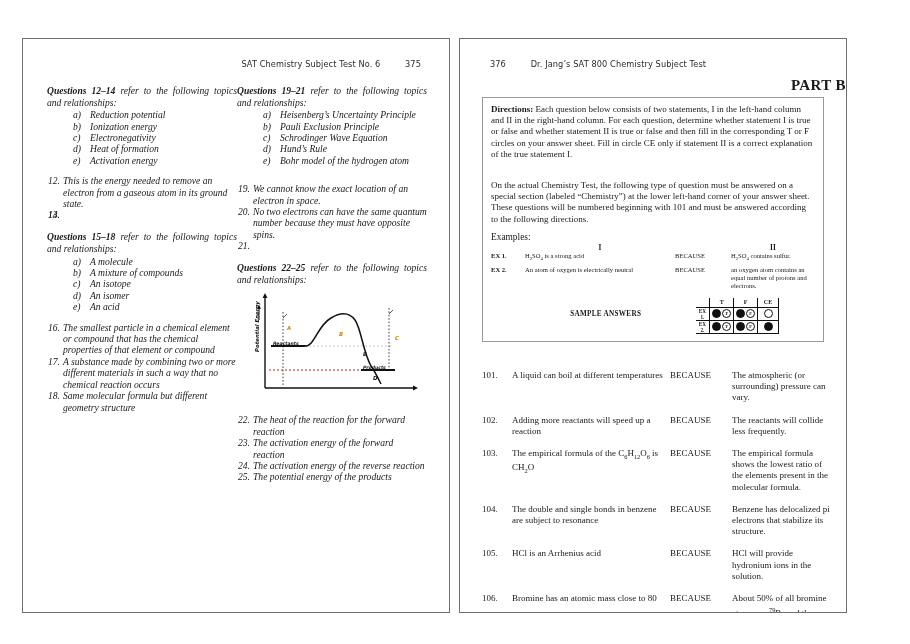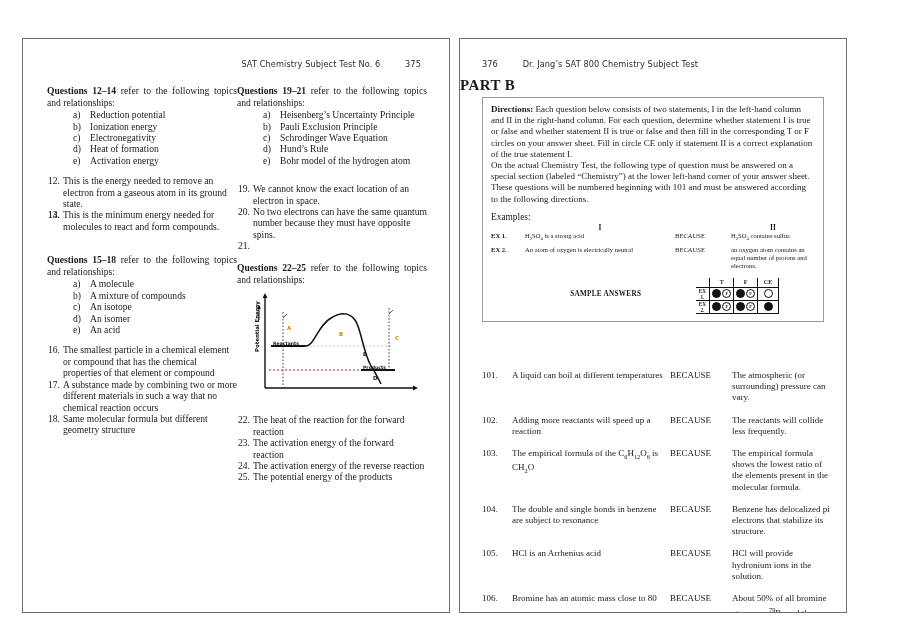--- a/index.html
+++ b/index.html
@@ -19,31 +19,32 @@
   }
   .page-left{left:22px;width:428px;}
   .page-right{left:459px;width:388px;}
 
   
   .runhead{
     position:absolute;top:20px;
     font-family:"DejaVu Sans", sans-serif;
     font-size:8.2px;color:#2b2b2b;letter-spacing:.1px;
     white-space:nowrap;
+    margin-left:8px;
   }
   .runhead-left{right:28px;}
   .runhead-right{left:22px;}
   .runhead .folio{display:inline-block;}
   .runhead-left .folio{margin-left:22px;}
   .runhead-right .title{margin-left:22px;}
 
   
   .cols{
     position:absolute;top:46px;left:24px;right:18px;bottom:8px;
-    display:flex;
+    display:flex;font-style:italic;
   }
   .col{width:190px;}
 
   .grp-head{
     font-size:9.6px;line-height:11.6px;text-align:justify;
     margin-bottom:1px;
   }
   .grp-head b{font-weight:bold;}
 
   ol.opts{
@@ -69,34 +70,34 @@
   .gap-sm{height:9px;}
   .gap-md{height:17px;}
   .gap-lg{height:22px;}
 
   
   .diagram{margin:5px 0 8px 6px;}
 
   
   .partb{
     position:absolute;top:38px;left:0;right:0;
-    text-align:left;
+    text-align:right;
     font-size:15px;font-weight:bold;letter-spacing:.4px;
   }
 
   .directions{
     position:absolute;top:58px;left:22px;right:22px;
     border:1px solid #9a9a9a;
     padding:6px 8px 7px 8px;
     box-sizing:border-box;
   }
   .directions p{
     margin:0;font-size:9px;line-height:11.2px;text-align:left;
   }
-  .directions p + p{margin-top:0;}
+  .directions p + p{margin-top:20px;}
   .directions b{font-weight:bold;}
 
   .examples-label{font-size:9.4px;margin:7px 0 1px 0;}
 
   .ex-table{width:100%;border-collapse:collapse;font-size:6.6px;}
   .ex-table td{vertical-align:top;padding:0;}
   .ex-head{text-align:center;font-weight:bold;font-size:7.4px;padding-bottom:2px;}
   .ex-tag{width:34px;font-weight:bold;padding-left:24px;white-space:nowrap;}
   .ex-stmt1{width:150px;padding-right:6px;line-height:8.4px;}
   .ex-bec{width:56px;text-align:left;white-space:nowrap;}
@@ -170,21 +171,21 @@
           <li><span class="lbl">c)</span><span>Electronegativity</span></li>
           <li><span class="lbl">d)</span><span>Heat of formation</span></li>
           <li><span class="lbl">e)</span><span>Activation energy</span></li>
         </ol>
 
         <div class="gap-sm"></div>
 
         <ol class="qs">
           <li><span class="num">12.</span><span>This is the energy needed to remove an electron from a gaseous atom in its ground state.</span></li>
           <li><span class="num">13.</span></li>
-          <li><span class="num">14.</span><span>This is the minimum energy needed for molecules to react and form compounds.</span></li>
+          <li><span class="num">14.</span></li>
         </ol>
 
         <div class="gap-lg"></div>
 
         <div class="grp-head">
           <b>Questions 15–18</b>
           <span>refer to the following topics and relationships:</span>
         </div>
         <ol class="opts">
           <li><span class="lbl">a)</span><span>A molecule</span></li>

